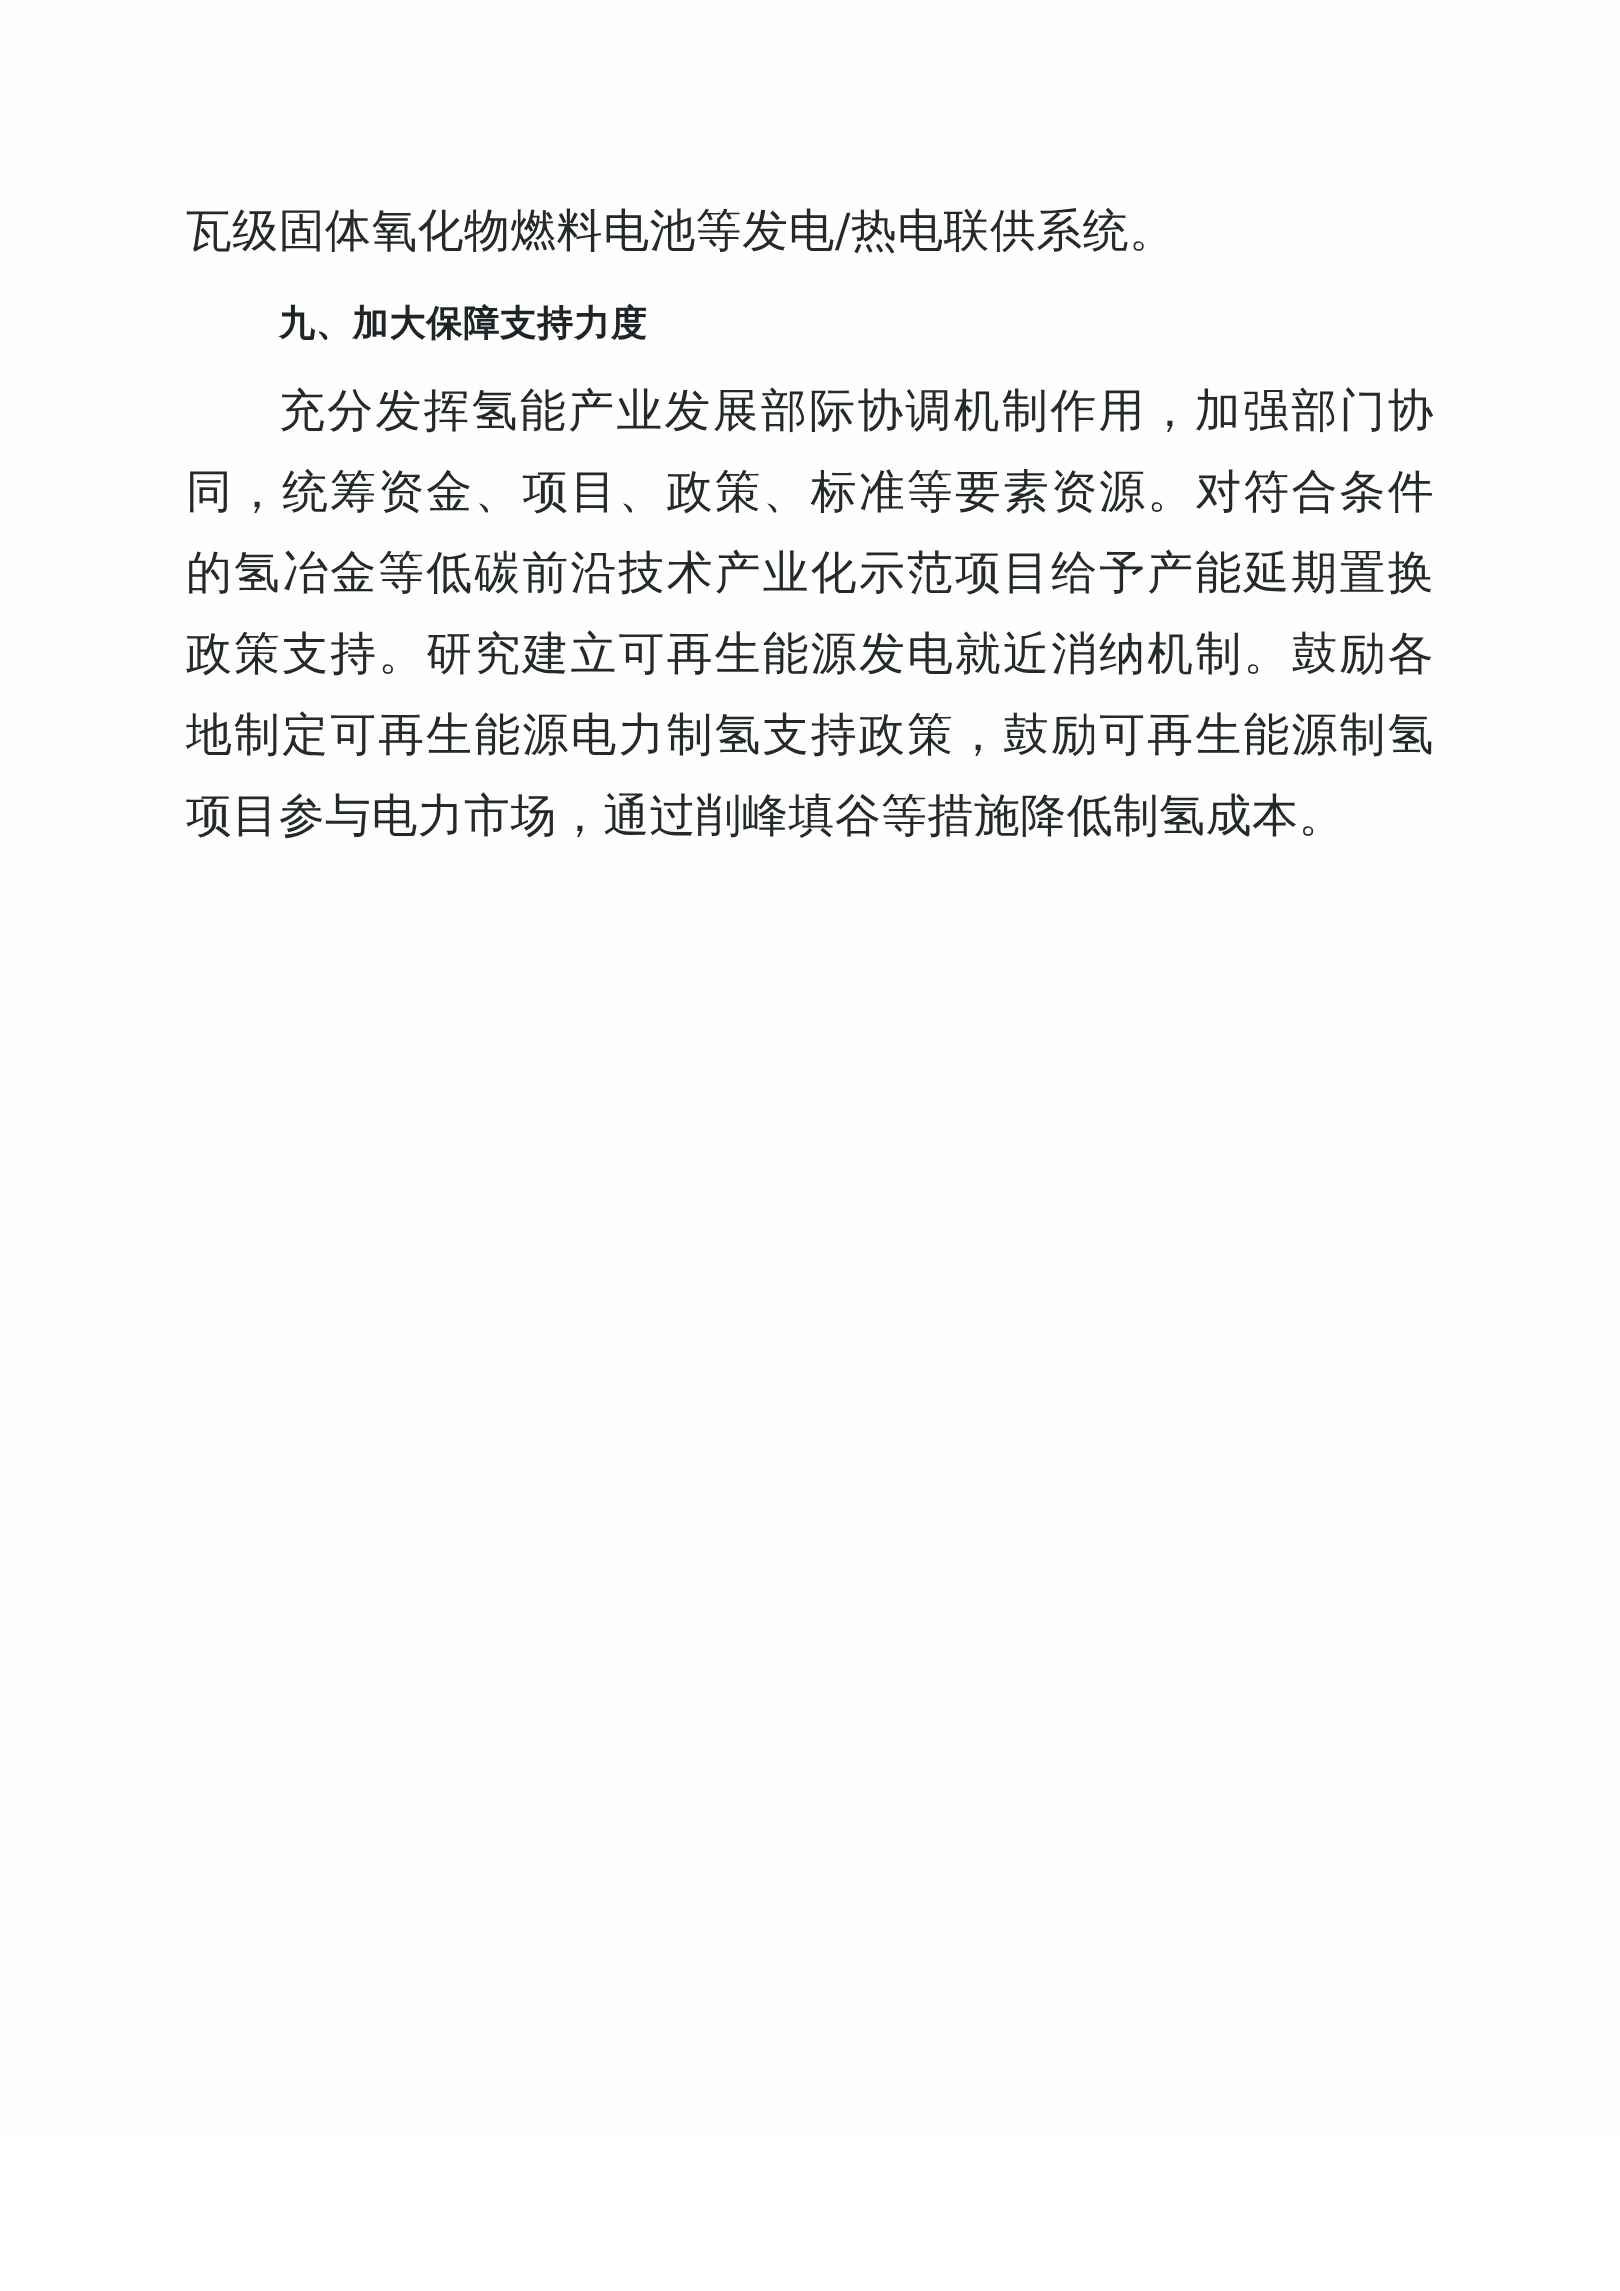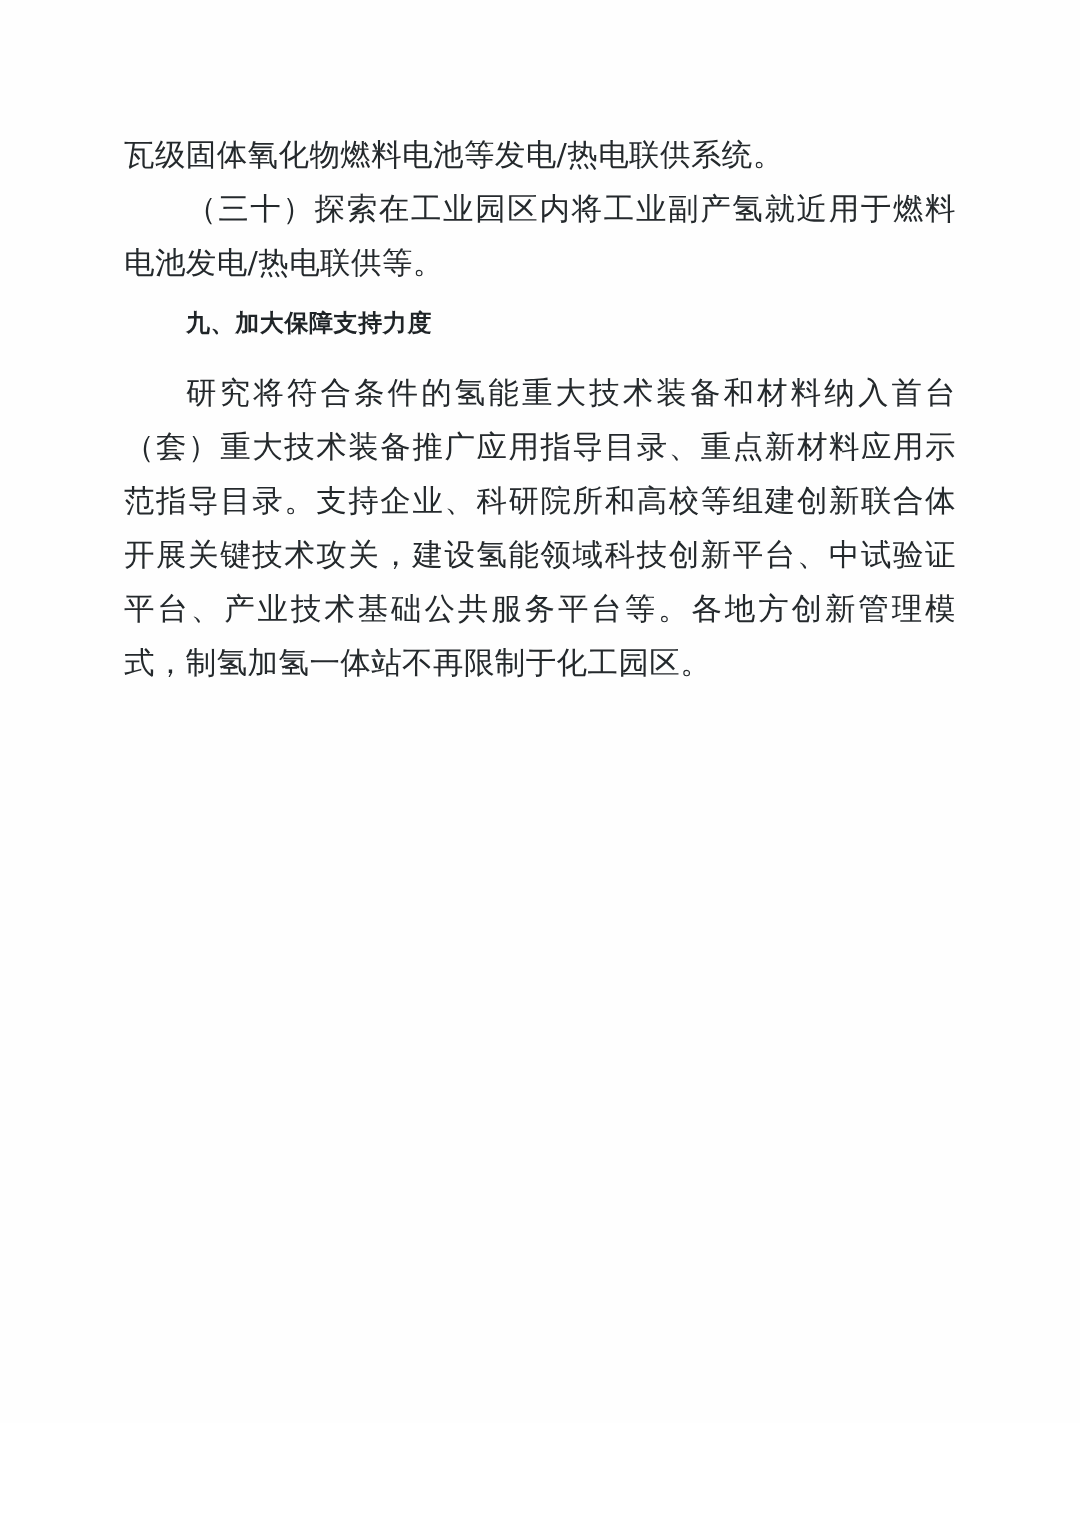--- a/index.html
+++ b/index.html
@@ -52,30 +52,29 @@
   .gap-med { height: 10px; }
 </style>
 </head>
 <body>
 
 <div class="page">
   <div class="doc-body">
 
     <p class="para">瓦级固体氧化物燃料电池等发电/热电联供系统。</p>
 
-    <p class="para indent">（三十）探索在工业园区内将工业副产氢就近用于燃料电池发电/热电联供等。</p>
 
     <div class="gap-small"></div>
 
     <h2 class="section-heading">九、加大保障支持力度</h2>
 
     <div class="gap-small"></div>
 
+    <p class="para indent">充分发挥氢能产业发展部际协调机制作用，加强部门协同，统筹资金、项目、政策、标准等要素资源。对符合条件的氢冶金等低碳前沿技术产业化示范项目给予产能延期置换政策支持。研究建立可再生能源发电就近消纳机制。鼓励各地制定可再生能源电力制氢支持政策，鼓励可再生能源制氢项目参与电力市场，通过削峰填谷等措施降低制氢成本。</p>
 
     <div class="gap-med"></div>
 
-    <p class="para indent">研究将符合条件的氢能重大技术装备和材料纳入首台（套）重大技术装备推广应用指导目录、重点新材料应用示范指导目录。支持企业、科研院所和高校等组建创新联合体开展关键技术攻关，建设氢能领域科技创新平台、中试验证平台、产业技术基础公共服务平台等。各地方创新管理模式，制氢加氢一体站不再限制于化工园区。</p>
 
     <div class="gap-med"></div>
 
 
   </div>
 </div>
 
 </body></html>

